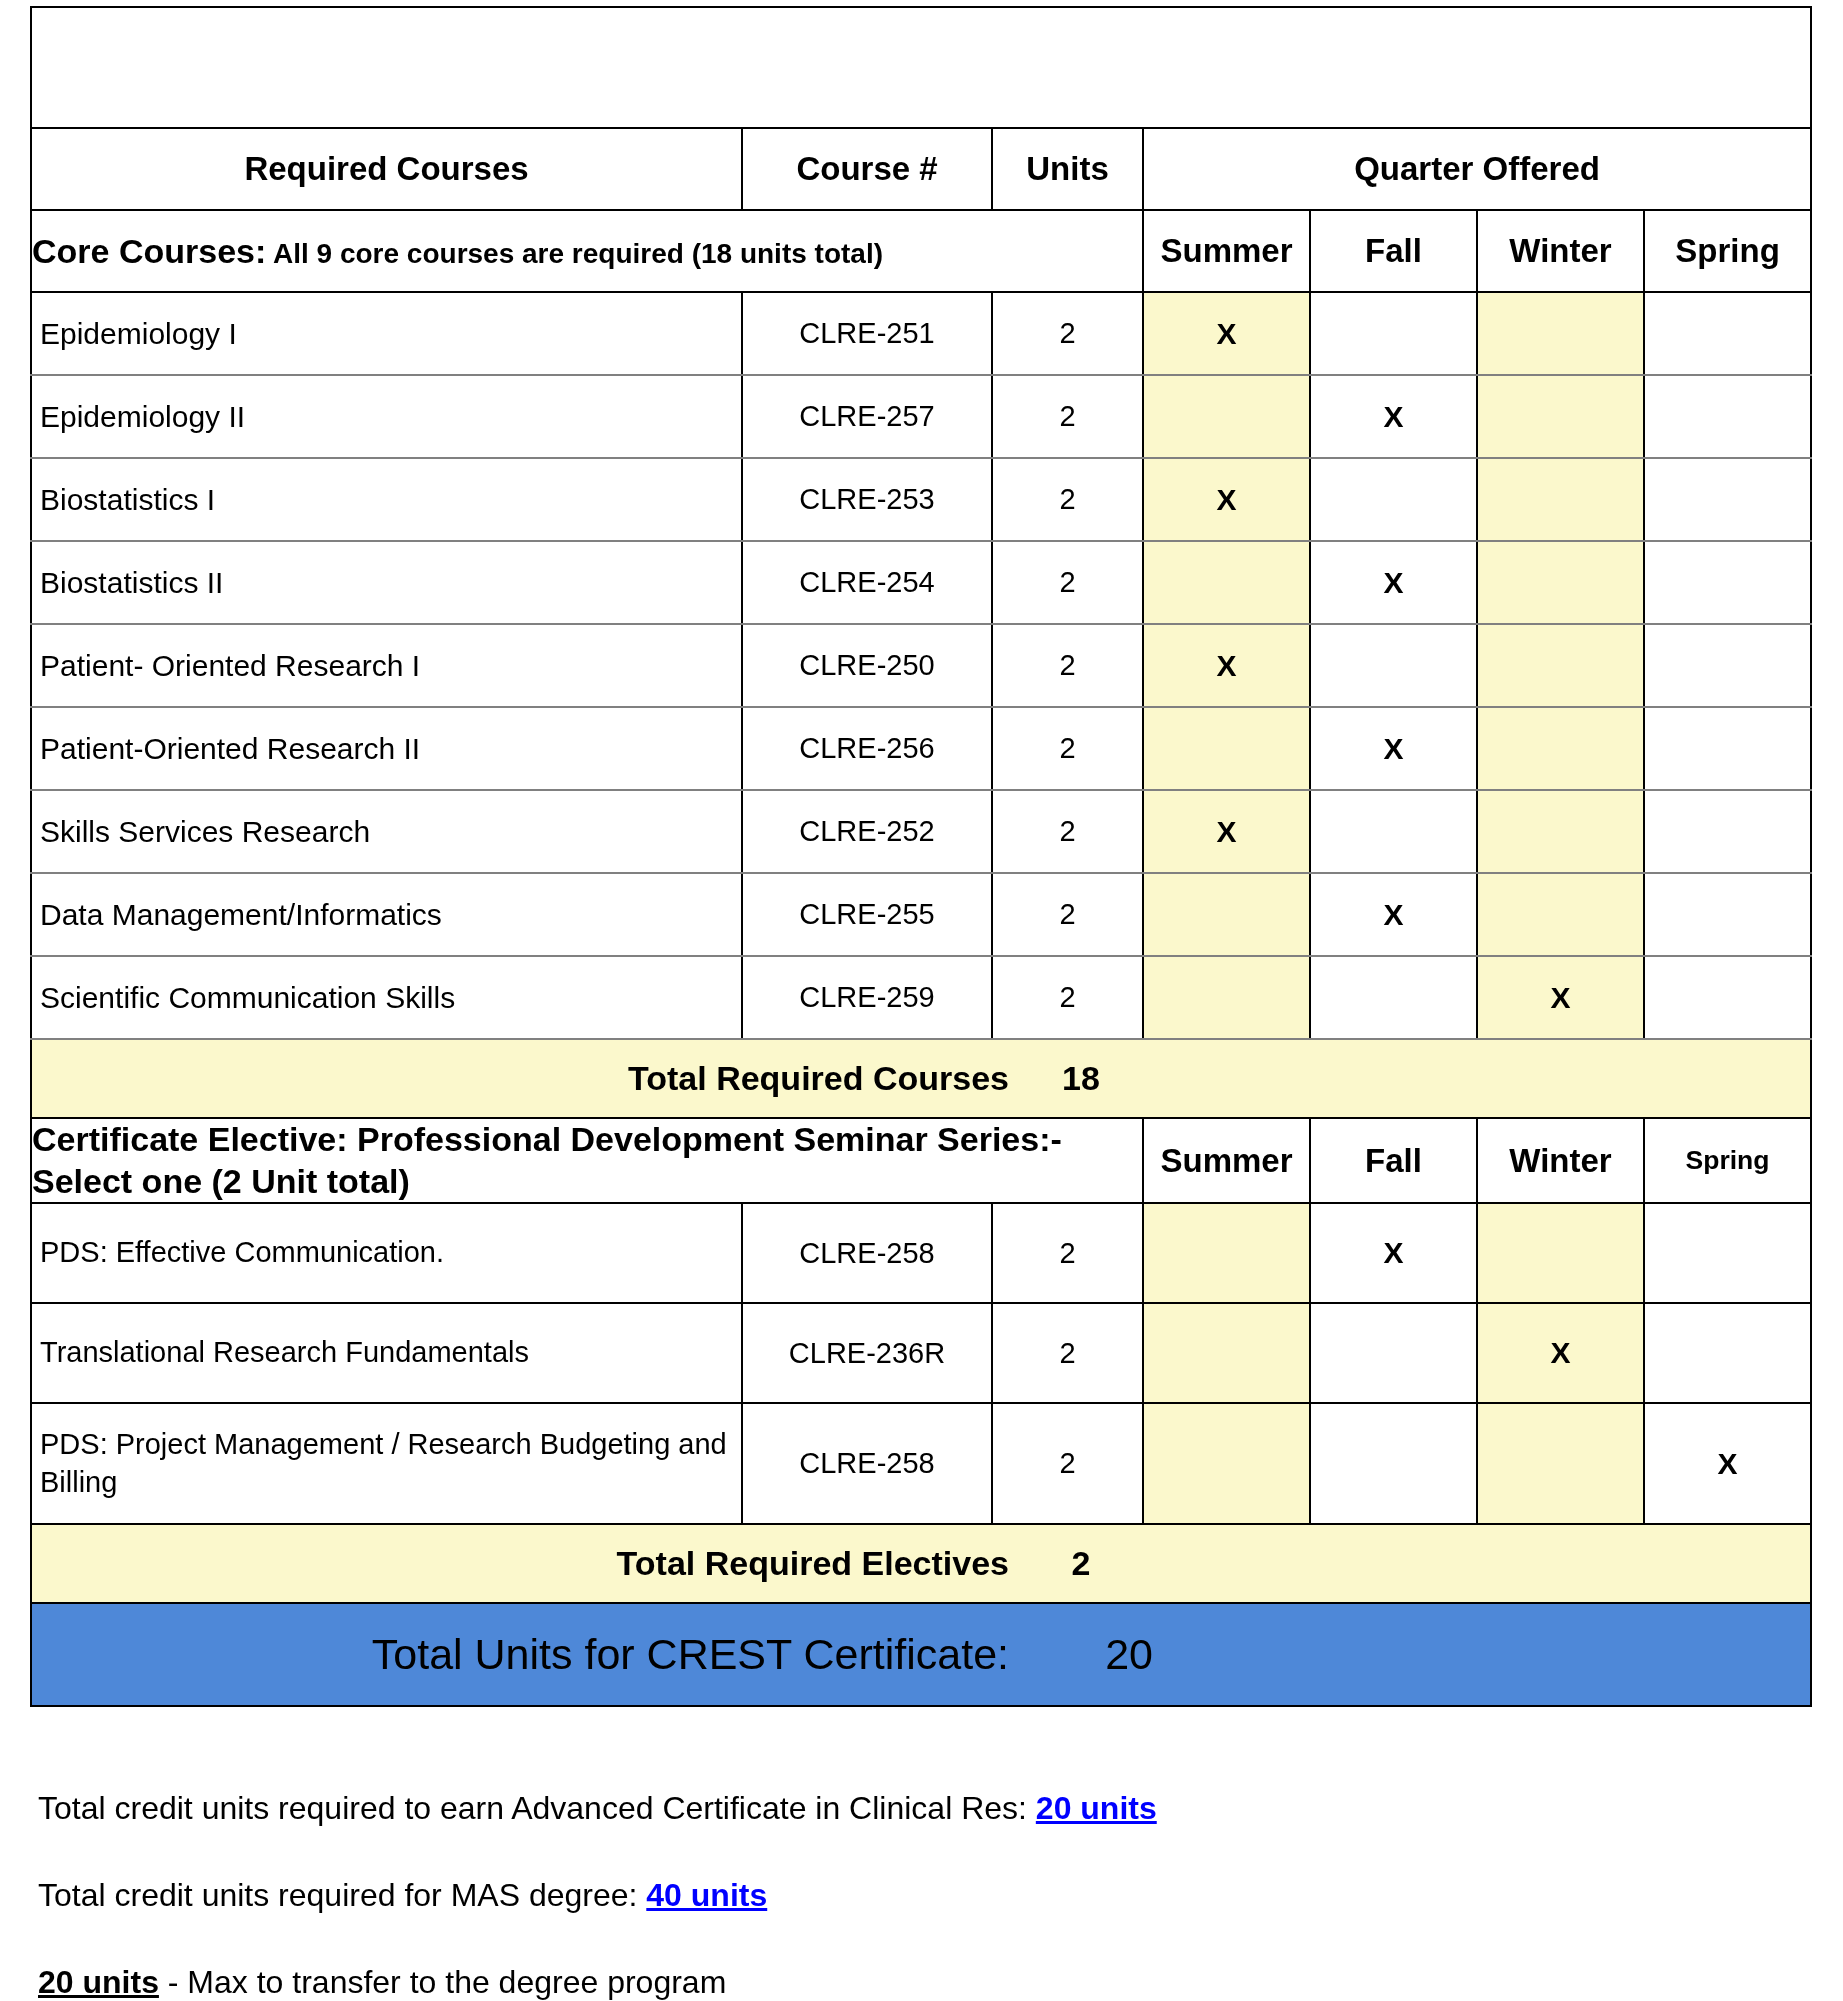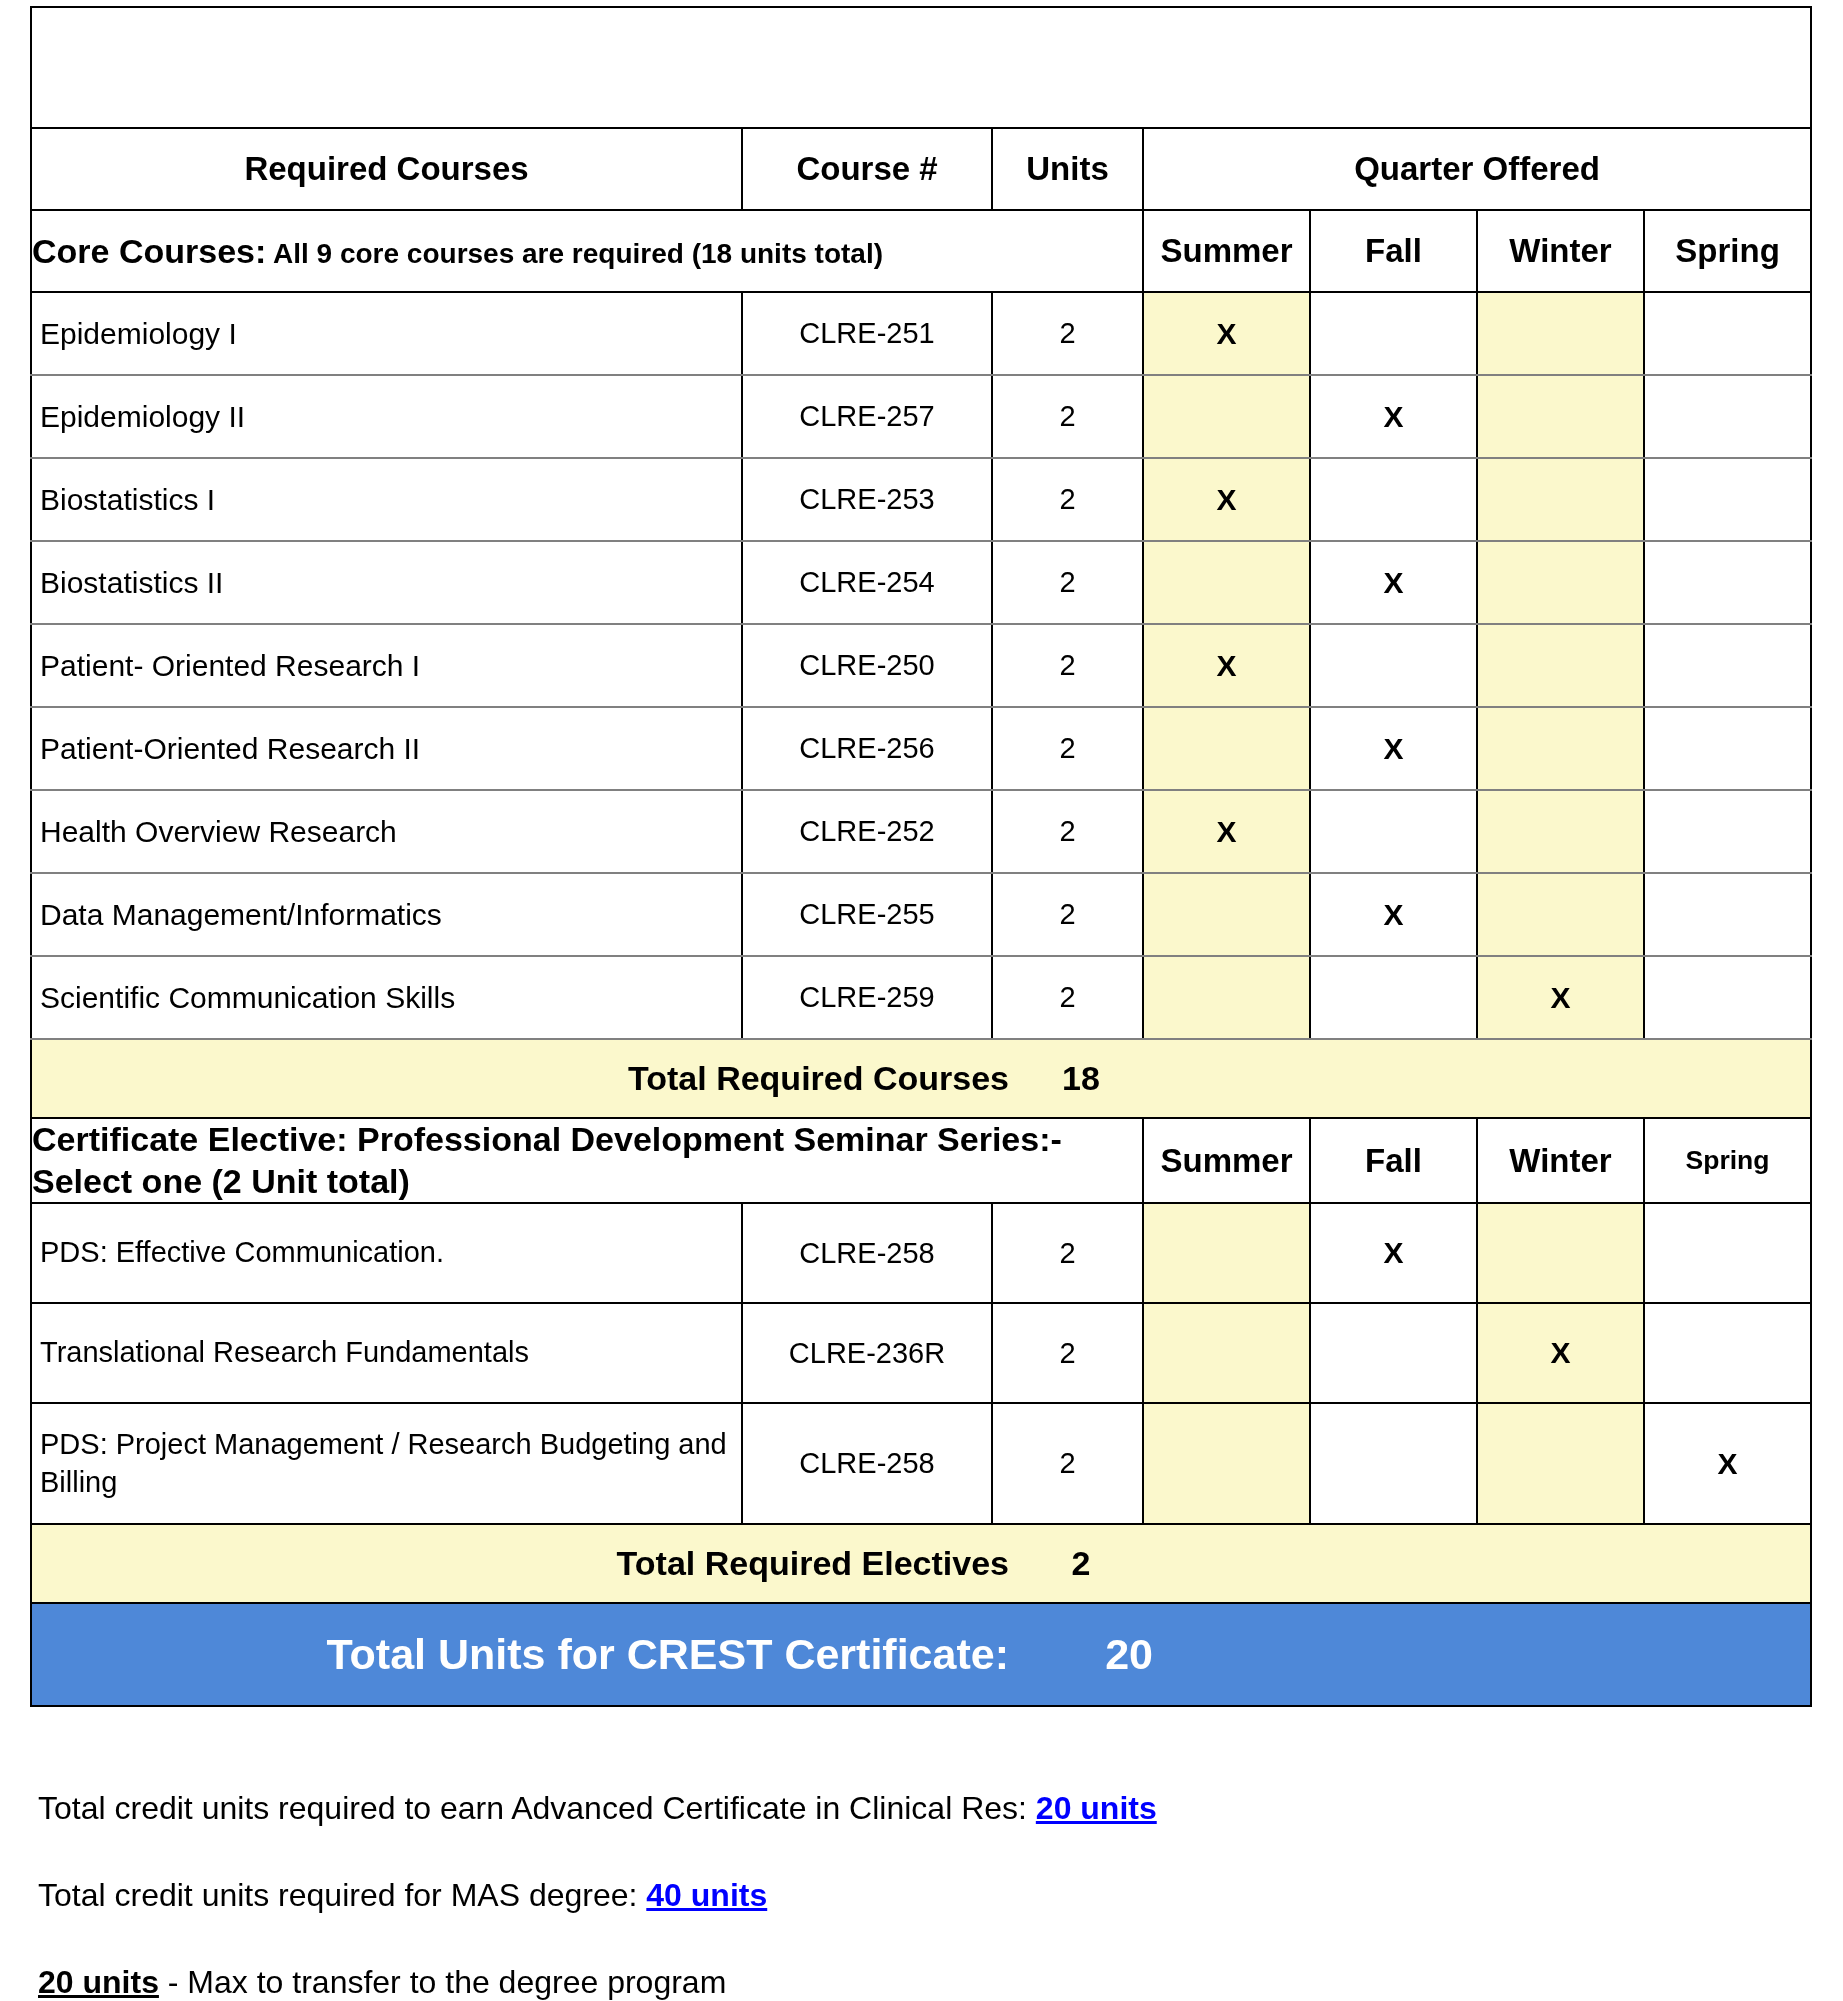--- a/index.html
+++ b/index.html
@@ -151,23 +151,23 @@
   }
   .total-value {
     width: 144px;
     text-align: center;
   }
 
   
   .grand-row td {
     background: #4E88D8;
     height: 101px;
-    color: #ffffff;
+    color: #000000;
     font-size: 43px;
-    font-weight: bold;
+    font-weight: normal;
     border: 2.4px solid #000000;
   }
   .grand-inner {
     display: flex;
     align-items: center;
   }
   .grand-label {
     width: 977px;
     text-align: right;
   }
@@ -284,21 +284,21 @@
       <tr class="course-row">
         <td class="cname">Patient-Oriented Research II</td>
         <td class="cnum">CLRE-256</td>
         <td class="cunits">2</td>
         <td class="cq q-yellow"></td>
         <td class="cq q-white">X</td>
         <td class="cq q-yellow"></td>
         <td class="cq q-white"></td>
       </tr>
       <tr class="course-row">
-        <td class="cname">Health Overview Research</td>
+        <td class="cname">Skills Services Research</td>
         <td class="cnum">CLRE-252</td>
         <td class="cunits">2</td>
         <td class="cq q-yellow">X</td>
         <td class="cq q-white"></td>
         <td class="cq q-yellow"></td>
         <td class="cq q-white"></td>
       </tr>
       <tr class="course-row">
         <td class="cname">Data Management/Informatics</td>
         <td class="cnum">CLRE-255</td>

